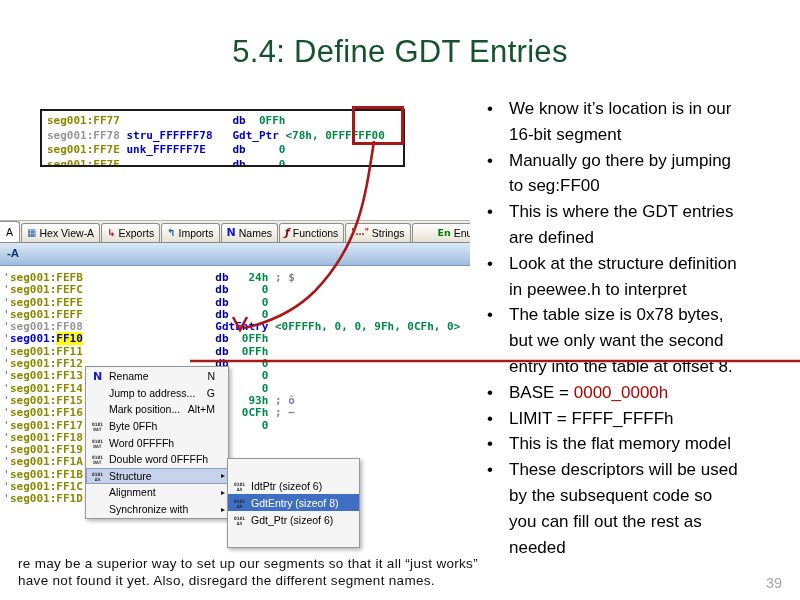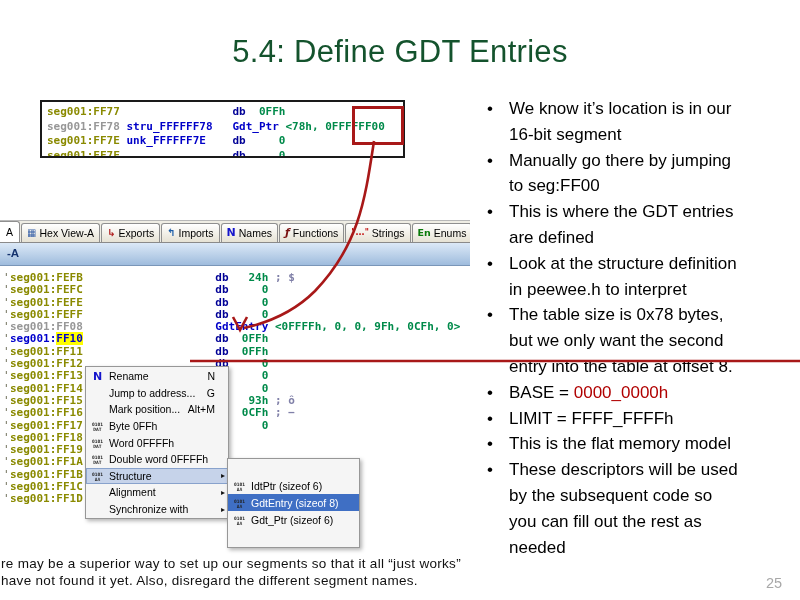--- a/index.html
+++ b/index.html
@@ -4,41 +4,41 @@
 <style>
   html,body{margin:0;padding:0;background:#888;}
   .slide{position:relative;width:800px;height:600px;background:#ffffff;overflow:hidden;
          font-family:"Liberation Sans",sans-serif;margin:0 auto;}
 
   
   .title{position:absolute;top:34px;left:0;width:100%;text-align:center;
          font-size:31px;color:#14532d;letter-spacing:.3px;}
 
   
-  .snippet{position:absolute;left:40px;top:100px;width:365px;height:58px;
+  .snippet{position:absolute;left:40px;top:109px;width:365px;height:58px;
            border:2px solid #1a1a1a;overflow:hidden;background:#fff;padding-top:3px;box-sizing:border-box;}
   .srow{height:14.6px;line-height:14.6px;white-space:pre;padding-left:5px;
         font:bold 11px "DejaVu Sans Mono",monospace;}
 
   
   .tabbar{position:absolute;left:0;top:220px;width:470px;height:23px;display:flex;align-items:flex-end;
           background:#efede4;border-top:1px solid #b8b8b8;border-bottom:1px solid #8a8a8a;overflow:hidden;box-sizing:border-box;}
   .tab{flex:none;display:flex;align-items:center;gap:3px;height:19px;padding:0 5px;
        border:1px solid #8f8f8f;border-bottom:none;border-radius:3px 3px 0 0;
        background:linear-gradient(#ffffff,#e6e2d4);font-size:10.5px;color:#000;margin-right:1px;box-sizing:border-box;}
   .tab.active{background:#fff;height:21px;}
   .tab.part-left{border-left:none;border-radius:0 3px 0 0;padding:0 6px;}
   .ti{font-family:"DejaVu Sans",sans-serif;font-size:10px;line-height:10px;}
   .ti-hexview{color:#3a62a8;}
   .ti-exports{color:#b02020;font-weight:bold;}
   .ti-imports{color:#1a5ca8;font-weight:bold;}
   .ti-names{color:#1515cc;font-weight:bold;font-size:11px;}
   .ti-functions{color:#7a1010;font-weight:bold;font-style:italic;font-size:11px;}
   .ti-strings{color:#c00000;font-weight:bold;font-size:8px;}
-  .ti-enums{color:#0a7a0a;font-weight:bold;font-size:9.5px;}
+  .ti-enums{color:#0a7a0a;font-weight:bold;font-size:9.5px;margin-left:20px;}
 
   .viewhdr{position:absolute;left:0;top:243px;width:470px;height:23px;
            background:linear-gradient(#dce9f7,#9fbcdd);border-bottom:1px solid #7a96b8;box-sizing:border-box;}
   .viewhdr span{position:absolute;left:7px;top:4px;font-size:11.5px;font-weight:bold;color:#14326e;}
 
   .listing{position:absolute;left:0;top:271px;width:470px;overflow:hidden;}
   .lrow{height:12.3px;line-height:12.3px;white-space:pre;
         font:bold 11px "DejaVu Sans Mono",monospace;}
   .tick{display:inline-block;width:7px;margin-left:3px;color:#6b6b55;font-weight:normal;}
 
@@ -74,21 +74,21 @@
   .sub-item.sel .mi-label{color:#fff;}
 
   
   .bullets{position:absolute;left:484px;top:96px;width:312px;margin:0;padding:0;list-style:none;}
   .bullets li{position:relative;padding-left:25px;}
   .bullets li::before{content:"•";position:absolute;left:3px;top:0;line-height:25.8px;font-size:17px;color:#000;}
   .bl{line-height:25.8px;white-space:nowrap;font-size:17px;color:#000;}
   .c-red{color:var(--redtext);}
 
   
-  .footer{position:absolute;left:1px;top:556px;font-size:13.5px;line-height:16.5px;color:#111;letter-spacing:.3px;}
+  .footer{position:absolute;left:18px;top:556px;font-size:13.5px;line-height:16.5px;color:#111;letter-spacing:.3px;}
   .pagenum{position:absolute;left:766px;top:575px;font-size:14.5px;color:#a8a8a8;}
 
   
   .redrect{position:absolute;left:352px;top:106px;width:46px;height:33px;
            border:3px solid var(--ann);z-index:9;}
   .ann-svg{position:absolute;left:0;top:0;width:800px;height:600px;z-index:9;pointer-events:none;}
 </style>
 </head>
 <body>
 
@@ -260,21 +260,21 @@
         <div class="bl"><span>you can fill out the rest as</span></div>
         <div class="bl"><span>needed</span></div>
       </li>
     </ul>
 
   <div class="footer">
     <div>re may be a superior way to set up our segments so that it all “just works”</div>
     <div>have not found it yet. Also, disregard the different segment names.</div>
   </div>
 
-  <div class="pagenum">25</div>
+  <div class="pagenum">39</div>
 
   <div class="redrect"></div>
 
   <svg class="ann-svg" viewBox="0 0 800 600">
     <path d="M190,361 L800,361" fill="none" style="stroke:var(--ann);stroke-width:2.6"></path>
     <path d="M374,141 C365,200 359,245 315,291 C291,315 262,324 244,328" fill="none" style="stroke:var(--ann);stroke-width:2.6"></path>
     <path d="M233,317 L240,330 L247,317" fill="none" style="stroke:var(--ann);stroke-width:2.6"></path>
   </svg>
 </div>
 

